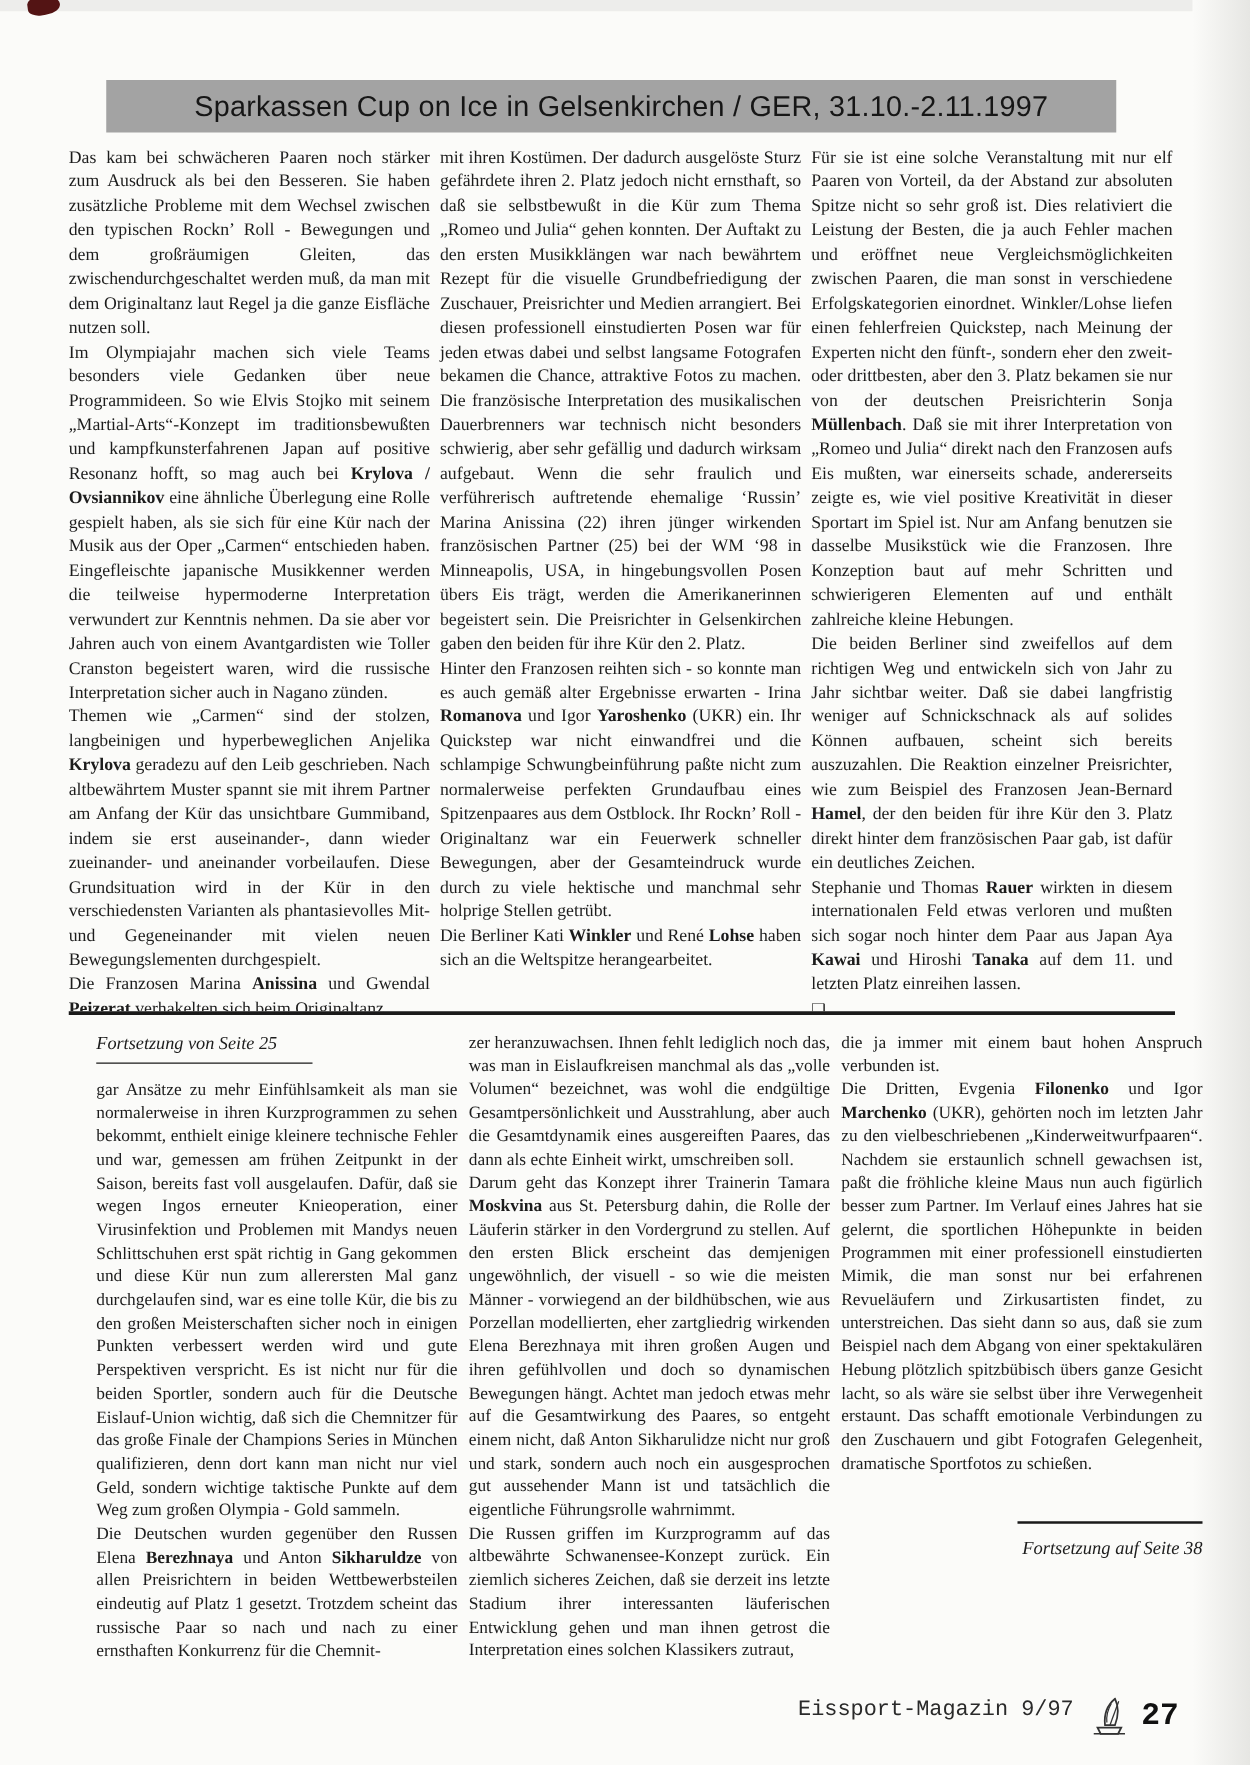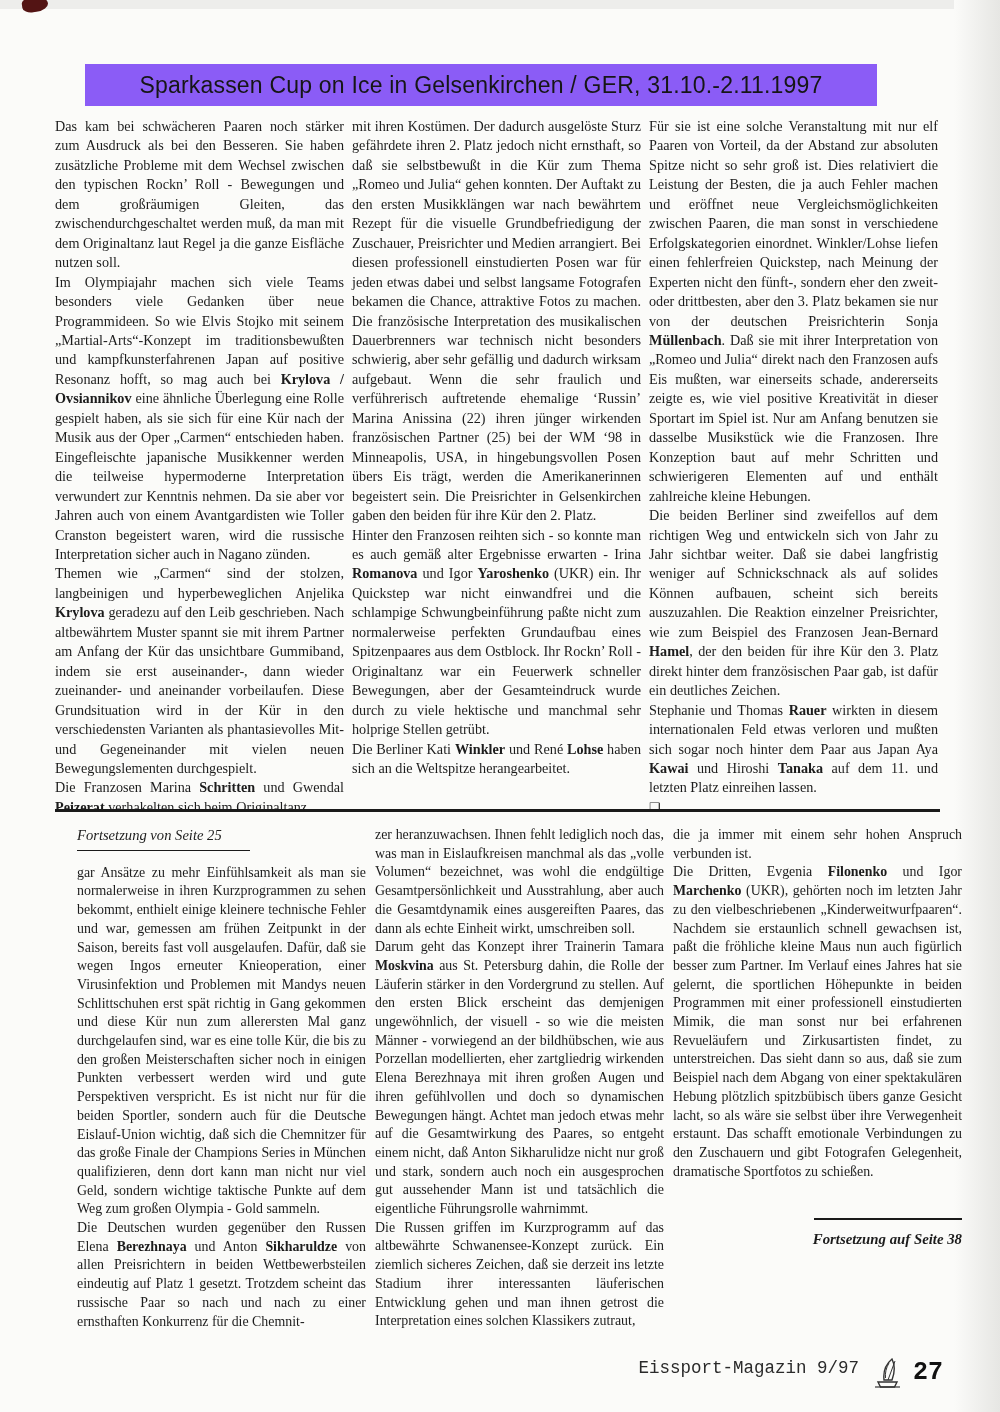--- a/index.html
+++ b/index.html
@@ -14,21 +14,21 @@
   }
   
   .scan-top-band{position:absolute;top:0;left:0;width:100%;height:9px;background:#ededeb;}
   .scan-right-band{position:absolute;top:0;right:0;width:46px;height:100%;
     background:linear-gradient(to right,#fbfbf9,#e6e6e3);}
   .scan-mark{position:absolute;top:-3px;left:22px;width:26px;height:15px;
     background:#531414;border-radius:40% 60% 55% 45%;transform:rotate(-8deg);}
   
   .title-bar{
     position:absolute;top:64px;left:85px;width:792px;height:42px;
-    background:#8b5cf6;display:flex;align-items:center;justify-content:center;
+    background:#a3a3a3;display:flex;align-items:center;justify-content:center;padding-left:16px;
   }
   .title-bar span{
     font-family:"Liberation Sans","DejaVu Sans",sans-serif;
     font-size:23px;font-weight:400;color:#161616;letter-spacing:.2px;white-space:nowrap;
   }
   
   .top-section{position:absolute;top:117px;left:55px;width:885px;height:692px;
     display:flex;gap:8px;overflow:hidden;}
   .bottom-section{position:absolute;top:826px;left:55px;width:885px;
     display:flex;gap:9px;margin-left:22px;}
@@ -37,21 +37,21 @@
   .bottom-section .col{font-size:13.9px;line-height:18.7px;}
   .col p{margin:0;text-align:justify;}
   .end-mark{font-size:13px;margin-top:2px;text-align:left;}
   
   .article-rule{position:absolute;top:809px;left:55px;width:885px;height:2.5px;background:#1a1a1a;}
   
   .cont-from{
     display:inline-block;font-style:italic;font-size:14.6px;
     border-bottom:1.4px solid #1a1a1a;padding:0 28px 5px 0;margin-bottom:13px;
   }
-  .cont-next{margin-top:30px;text-align:right;font-weight:bold;}
+  .cont-next{margin-top:30px;text-align:right;}
   .cont-next-line{display:inline-block;width:148px;border-top:2px solid #1a1a1a;margin-bottom:4px;}
   .cont-next-text{font-style:italic;font-size:14.8px;}
   
   .footer{
     position:absolute;top:1358px;right:57px;
     display:flex;gap:9px;
     font-family:Liberation Mono, monospace;
   }
   .footer .mag{font-size:17.5px;color:#2a2a2a;}
   .footer .logo{width:36px;height:32px;}
@@ -68,21 +68,21 @@
 
   <div class="title-bar">
     <span>Sparkassen Cup on Ice in Gelsenkirchen / GER, 31.10.-2.11.1997</span>
   </div>
 
   <div class="top-section">
     <div class="col">
       <p><span>Das kam bei schwächeren Paaren noch stärker zum Ausdruck als bei den Besseren. Sie haben zusätzliche Probleme mit dem Wechsel zwischen den typischen Rockn’ Roll - Bewegungen und dem großräumigen Gleiten, das zwischendurchgeschaltet werden muß, da man mit dem Originaltanz laut Regel ja die ganze Eisfläche nutzen soll.</span></p>
       <p><span>Im Olympiajahr machen sich viele Teams besonders viele Gedanken über neue Programmideen. So wie Elvis Stojko mit seinem „Martial-Arts“-Konzept im traditionsbewußten und kampfkunsterfahrenen Japan auf positive Resonanz hofft, so mag auch bei </span><span style="font-weight: bold;">Krylova / Ovsiannikov</span><span> eine ähnliche Überlegung eine Rolle gespielt haben, als sie sich für eine Kür nach der Musik aus der Oper „Carmen“ entschieden haben. Eingefleischte japanische Musikkenner werden die teilweise hypermoderne Interpretation verwundert zur Kenntnis nehmen. Da sie aber vor Jahren auch von einem Avantgardisten wie Toller Cranston begeistert waren, wird die russische Interpretation sicher auch in Nagano zünden.</span></p>
       <p><span>Themen wie „Carmen“ sind der stolzen, langbeinigen und hyperbeweglichen Anjelika </span><span style="font-weight: bold;">Krylova</span><span> geradezu auf den Leib geschrieben. Nach altbewährtem Muster spannt sie mit ihrem Partner am Anfang der Kür das unsichtbare Gummiband, indem sie erst auseinander-, dann wieder zueinander- und aneinander vorbeilaufen. Diese Grundsituation wird in der Kür in den verschiedensten Varianten als phantasievolles Mit- und Gegeneinander mit vielen neuen Bewegungslementen durchgespielt.</span></p>
-      <p><span>Die Franzosen Marina </span><span style="font-weight: bold;">Schritten</span><span> und Gwendal </span><span style="font-weight: bold;">Peizerat</span><span> verhakelten sich beim Originaltanz</span></p>
+      <p><span>Die Franzosen Marina </span><span style="font-weight: bold;">Anissina</span><span> und Gwendal </span><span style="font-weight: bold;">Peizerat</span><span> verhakelten sich beim Originaltanz</span></p>
     </div>
     <div class="col">
       <p><span>mit ihren Kostümen. Der dadurch ausgelöste Sturz gefährdete ihren 2. Platz jedoch nicht ernsthaft, so daß sie selbstbewußt in die Kür zum Thema „Romeo und Julia“ gehen konnten. Der Auftakt zu den ersten Musikklängen war nach bewährtem Rezept für die visuelle Grundbefriedigung der Zuschauer, Preisrichter und Medien arrangiert. Bei diesen professionell einstudierten Posen war für jeden etwas dabei und selbst langsame Fotografen bekamen die Chance, attraktive Fotos zu machen. Die französische Interpretation des musikalischen Dauerbrenners war technisch nicht besonders schwierig, aber sehr gefällig und dadurch wirksam aufgebaut. Wenn die sehr fraulich und verführerisch auftretende ehemalige ‘Russin’ Marina Anissina (22) ihren jünger wirkenden französischen Partner (25) bei der WM ‘98 in Minneapolis, USA, in hingebungsvollen Posen übers Eis trägt, werden die Amerikanerinnen begeistert sein. Die Preisrichter in Gelsenkirchen gaben den beiden für ihre Kür den 2. Platz.</span></p>
       <p><span>Hinter den Franzosen reihten sich - so konnte man es auch gemäß alter Ergebnisse erwarten - Irina </span><span style="font-weight: bold;">Romanova</span><span> und Igor </span><span style="font-weight: bold;">Yaroshenko</span><span> (UKR) ein. Ihr Quickstep war nicht einwandfrei und die schlampige Schwungbeinführung paßte nicht zum normalerweise perfekten Grundaufbau eines Spitzenpaares aus dem Ostblock. Ihr Rockn’ Roll - Originaltanz war ein Feuerwerk schneller Bewegungen, aber der Gesamteindruck wurde durch zu viele hektische und manchmal sehr holprige Stellen getrübt.</span></p>
       <p><span>Die Berliner Kati </span><span style="font-weight: bold;">Winkler</span><span> und René </span><span style="font-weight: bold;">Lohse</span><span> haben sich an die Weltspitze herangearbeitet.</span></p>
     </div>
     <div class="col">
       <p><span>Für sie ist eine solche Veranstaltung mit nur elf Paaren von Vorteil, da der Abstand zur absoluten Spitze nicht so sehr groß ist. Dies relativiert die Leistung der Besten, die ja auch Fehler machen und eröffnet neue Vergleichsmöglichkeiten zwischen Paaren, die man sonst in verschiedene Erfolgskategorien einordnet. Winkler/Lohse liefen einen fehlerfreien Quickstep, nach Meinung der Experten nicht den fünft-, sondern eher den zweit- oder drittbesten, aber den 3. Platz bekamen sie nur von der deutschen Preisrichterin Sonja </span><span style="font-weight: bold;">Müllenbach</span><span>. Daß sie mit ihrer Interpretation von „Romeo und Julia“ direkt nach den Franzosen aufs Eis mußten, war einerseits schade, andererseits zeigte es, wie viel positive Kreativität in dieser Sportart im Spiel ist. Nur am Anfang benutzen sie dasselbe Musikstück wie die Franzosen. Ihre Konzeption baut auf mehr Schritten und schwierigeren Elementen auf und enthält zahlreiche kleine Hebungen.</span></p>
       <p><span>Die beiden Berliner sind zweifellos auf dem richtigen Weg und entwickeln sich von Jahr zu Jahr sichtbar weiter. Daß sie dabei langfristig weniger auf Schnickschnack als auf solides Können aufbauen, scheint sich bereits auszuzahlen. Die Reaktion einzelner Preisrichter, wie zum Beispiel des Franzosen Jean-Bernard </span><span style="font-weight: bold;">Hamel</span><span>, der den beiden für ihre Kür den 3. Platz direkt hinter dem französischen Paar gab, ist dafür ein deutliches Zeichen.</span></p>
       <p><span>Stephanie und Thomas </span><span style="font-weight: bold;">Rauer</span><span> wirkten in diesem internationalen Feld etwas verloren und mußten sich sogar noch hinter dem Paar aus Japan Aya </span><span style="font-weight: bold;">Kawai</span><span> und Hiroshi </span><span style="font-weight: bold;">Tanaka</span><span> auf dem 11. und letzten Platz einreihen lassen.</span></p>
@@ -97,21 +97,21 @@
       <span class="cont-from">Fortsetzung von Seite 25</span>
       <p><span>gar Ansätze zu mehr Einfühlsamkeit als man sie normalerweise in ihren Kurzprogrammen zu sehen bekommt, enthielt einige kleinere technische Fehler und war, gemessen am frühen Zeitpunkt in der Saison, bereits fast voll ausgelaufen. Dafür, daß sie wegen Ingos erneuter Knieoperation, einer Virusinfektion und Problemen mit Mandys neuen Schlittschuhen erst spät richtig in Gang gekommen und diese Kür nun zum allerersten Mal ganz durchgelaufen sind, war es eine tolle Kür, die bis zu den großen Meisterschaften sicher noch in einigen Punkten verbessert werden wird und gute Perspektiven verspricht. Es ist nicht nur für die beiden Sportler, sondern auch für die Deutsche Eislauf-Union wichtig, daß sich die Chemnitzer für das große Finale der Champions Series in München qualifizieren, denn dort kann man nicht nur viel Geld, sondern wichtige taktische Punkte auf dem Weg zum großen Olympia - Gold sammeln.</span></p>
       <p><span>Die Deutschen wurden gegenüber den Russen Elena </span><span style="font-weight: bold;">Berezhnaya</span><span> und Anton </span><span style="font-weight: bold;">Sikharuldze</span><span> von allen Preisrichtern in beiden Wettbewerbsteilen eindeutig auf Platz 1 gesetzt. Trotzdem scheint das russische Paar so nach und nach zu einer ernsthaften Konkurrenz für die Chemnit-</span></p>
     </div>
     <div class="col">
       <p><span>zer heranzuwachsen. Ihnen fehlt lediglich noch das, was man in Eislaufkreisen manchmal als das „volle Volumen“ bezeichnet, was wohl die endgültige Gesamtpersönlichkeit und Ausstrahlung, aber auch die Gesamtdynamik eines ausgereiften Paares, das dann als echte Einheit wirkt, umschreiben soll.</span></p>
       <p><span>Darum geht das Konzept ihrer Trainerin Tamara </span><span style="font-weight: bold;">Moskvina</span><span> aus St. Petersburg dahin, die Rolle der Läuferin stärker in den Vordergrund zu stellen. Auf den ersten Blick erscheint das demjenigen ungewöhnlich, der visuell - so wie die meisten Männer - vorwiegend an der bildhübschen, wie aus Porzellan modellierten, eher zartgliedrig wirkenden Elena Berezhnaya mit ihren großen Augen und ihren gefühlvollen und doch so dynamischen Bewegungen hängt. Achtet man jedoch etwas mehr auf die Gesamtwirkung des Paares, so entgeht einem nicht, daß Anton Sikharulidze nicht nur groß und stark, sondern auch noch ein ausgesprochen gut aussehender Mann ist und tatsächlich die eigentliche Führungsrolle wahrnimmt.</span></p>
       <p><span>Die Russen griffen im Kurzprogramm auf das altbewährte Schwanensee-Konzept zurück. Ein ziemlich sicheres Zeichen, daß sie derzeit ins letzte Stadium ihrer interessanten läuferischen Entwicklung gehen und man ihnen getrost die Interpretation eines solchen Klassikers zutraut,</span></p>
     </div>
     <div class="col">
-      <p><span>die ja immer mit einem sehr hohen Anspruch verbunden ist.</span></p>
+      <p><span>die ja immer mit einem baut hohen Anspruch verbunden ist.</span></p>
       <p><span>Die Dritten, Evgenia </span><span style="font-weight: bold;">Filonenko</span><span> und Igor </span><span style="font-weight: bold;">Marchenko</span><span> (UKR), gehörten noch im letzten Jahr zu den vielbeschriebenen „Kinderweitwurfpaaren“. Nachdem sie erstaunlich schnell gewachsen ist, paßt die fröhliche kleine Maus nun auch figürlich besser zum Partner. Im Verlauf eines Jahres hat sie gelernt, die sportlichen Höhepunkte in beiden Programmen mit einer professionell einstudierten Mimik, die man sonst nur bei erfahrenen Revueläufern und Zirkusartisten findet, zu unterstreichen. Das sieht dann so aus, daß sie zum Beispiel nach dem Abgang von einer spektakulären Hebung plötzlich spitzbübisch übers ganze Gesicht lacht, so als wäre sie selbst über ihre Verwegenheit erstaunt. Das schafft emotionale Verbindungen zu den Zuschauern und gibt Fotografen Gelegenheit, dramatische Sportfotos zu schießen.</span></p>
       <div class="cont-next">
         <span class="cont-next-line"></span>
         <div class="cont-next-text">Fortsetzung auf Seite 38</div>
       </div>
     </div>
   </div>
 
   <div class="footer">
     <span class="mag">Eissport-Magazin 9/97</span>

